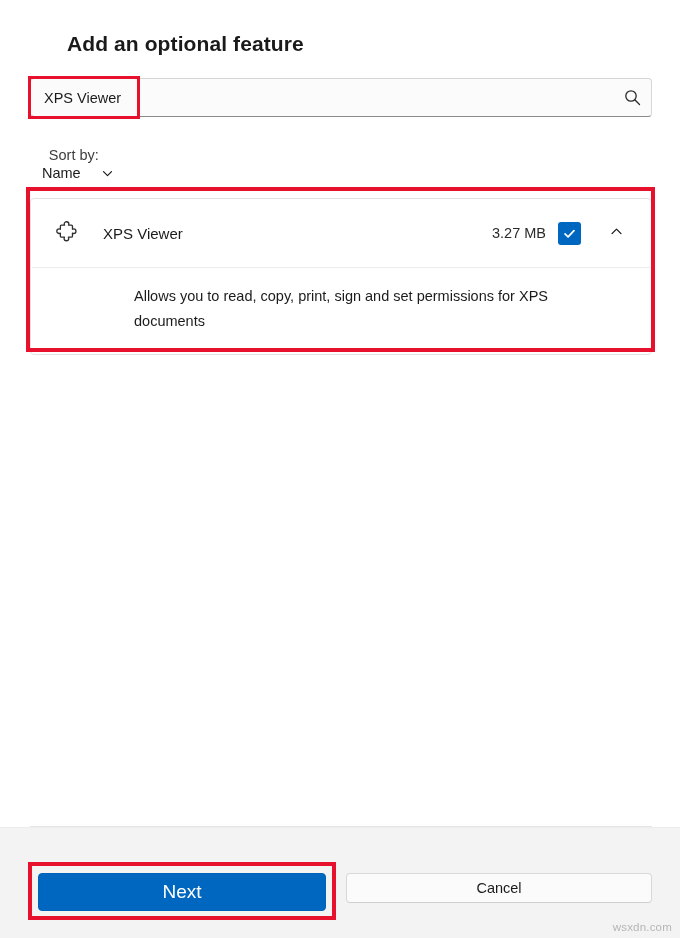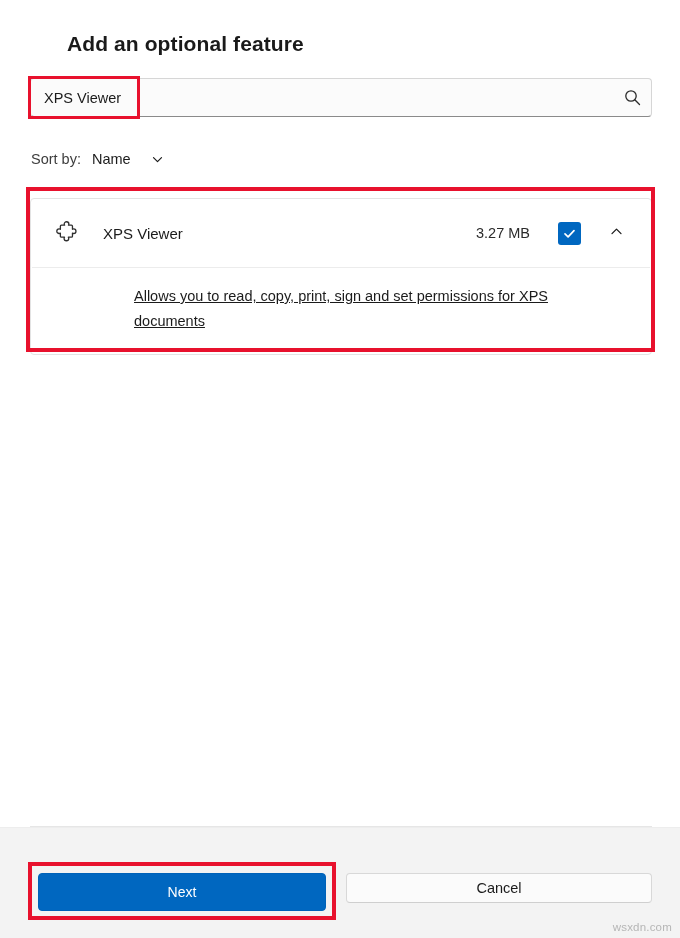--- a/index.html
+++ b/index.html
@@ -86,20 +86,21 @@
 
   
   .sort-row {
     position: absolute;
     left: 31px;
     top: 147px;
     display: flex;
     align-items: center;
     height: 24px;
     font-size: 14.5px;
+    flex-direction: column;
   }
   .sort-label {
     color: #3d3d3d;
   }
   .sort-value-btn {
     display: flex;
     align-items: center;
     gap: 20px;
     margin-left: 7px;
     background: transparent;
@@ -143,21 +144,21 @@
     color: #2f2f2f;
   }
   .feature-name {
     flex: 1;
     font-size: 15px;
     color: #1b1b1b;
   }
   .feature-size {
     font-size: 14.5px;
     color: #2b2b2b;
-    margin-right: 28px;
+    margin-right: 12px;
   }
   .checkbox {
     width: 23px;
     height: 23px;
     border-radius: 3px;
     background: #0067c0;
     display: flex;
     align-items: center;
     justify-content: center;
     cursor: pointer;
@@ -175,21 +176,20 @@
     cursor: pointer;
     color: #1b1b1b;
   }
   .card-sep {
     height: 1px;
     background: #ececec;
     margin: 0 1px;
   }
   .card-body {
     padding: 16px 40px 20px 103px;
-    text-decoration: underline;
   }
   .feature-desc {
     font-size: 14.5px;
     line-height: 25px;
     color: #1b1b1b;
     max-width: 470px;
   }
 
   
   .hl-card {
@@ -226,21 +226,21 @@
     position: absolute;
     left: 38px;
     top: 45px;
     width: 288px;
     height: 38px;
     background: #0067c0;
     color: #ffffff;
     border: 1px solid #0062b8;
     border-radius: 4px;
     font-family: "Liberation Sans", sans-serif;
-    font-size: 14px;
+    font-size: 19px;
     cursor: pointer;
   }
   .btn-cancel {
     position: absolute;
     left: 346px;
     top: 45px;
     width: 306px;
     height: 30px;
     background: #fbfbfb;
     color: #1b1b1b;

